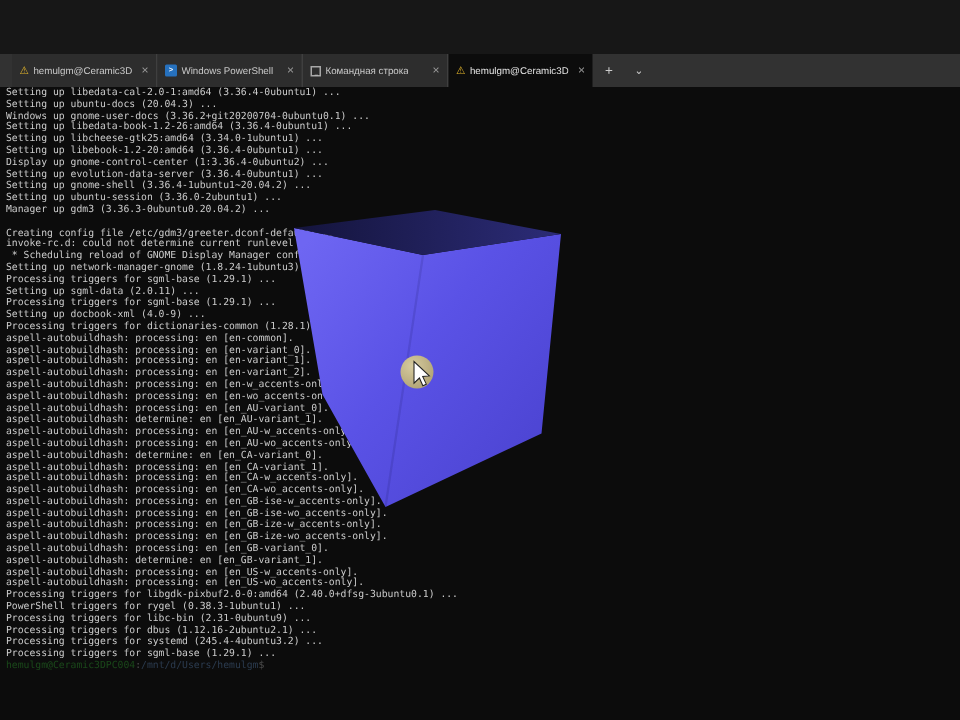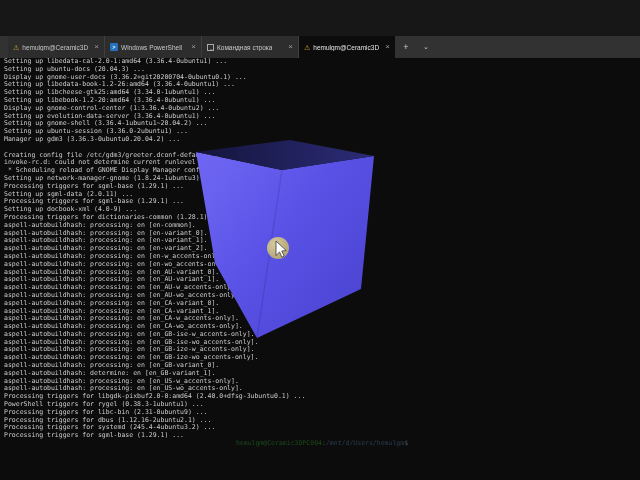--- a/index.html
+++ b/index.html
@@ -25,21 +25,21 @@
   .ic-cmd{width:7px;height:7px;border:1px solid #a8a8a8;box-sizing:border-box;color:#ddd;
           font-size:4px;display:inline-flex;align-items:flex-end;padding-left:1px;}
   .bar-btn{display:flex;align-items:center;justify-content:center;width:22px;height:22px;
            color:#cccccc;font-size:9px;}
   .bar-btn.small{font-size:7px;width:18px;}
   
   .terminal{position:absolute;left:0;top:58px;width:640px;height:422px;
             font-family:"DejaVu Sans Mono",monospace;font-size:6.5px;line-height:7.8px;
             color:#cccccc;padding-left:4px;box-sizing:border-box;}
   .tline{white-space:pre;height:7.8px;}
-  .prompt-line{white-space:pre;height:7.8px;opacity:0.32;text-align:center;}
+  .prompt-line{white-space:pre;height:7.8px;opacity:0.32;}
   .pr-green{color:#35c135;}
   .pr-blue{color:#6a9bd8;}
   
   #overlay{position:absolute;left:0;top:0;width:640px;height:480px;}
 </style>
 </head>
 <body>
 
 <div id="stage">
 
@@ -68,21 +68,21 @@
       <span class="tab-close">×</span>
     </div>
       <div class="bar-btn">+</div>
     <div class="bar-btn small">⌄</div>
   </div>
 
   <div class="terminal">
     <div id="term-lines">
         <div class="tline">Setting up libedata-cal-2.0-1:amd64 (3.36.4-0ubuntu1) ...</div>
         <div class="tline">Setting up ubuntu-docs (20.04.3) ...</div>
-        <div class="tline">Display up gnome-user-docs (3.36.2+git20200704-0ubuntu0.1) ...</div>
+        <div class="tline">Windows up gnome-user-docs (3.36.2+git20200704-0ubuntu0.1) ...</div>
         <div class="tline">Setting up libedata-book-1.2-26:amd64 (3.36.4-0ubuntu1) ...</div>
         <div class="tline">Setting up libcheese-gtk25:amd64 (3.34.0-1ubuntu1) ...</div>
         <div class="tline">Setting up libebook-1.2-20:amd64 (3.36.4-0ubuntu1) ...</div>
         <div class="tline">Display up gnome-control-center (1:3.36.4-0ubuntu2) ...</div>
         <div class="tline">Setting up evolution-data-server (3.36.4-0ubuntu1) ...</div>
         <div class="tline">Setting up gnome-shell (3.36.4-1ubuntu1~20.04.2) ...</div>
         <div class="tline">Setting up ubuntu-session (3.36.0-2ubuntu1) ...</div>
         <div class="tline">Manager up gdm3 (3.36.3-0ubuntu0.20.04.2) ...</div>
         <div class="tline"> </div>
         <div class="tline">Creating config file /etc/gdm3/greeter.dconf-defaults with new version</div>
@@ -94,24 +94,24 @@
         <div class="tline">Processing triggers for sgml-base (1.29.1) ...</div>
         <div class="tline">Setting up docbook-xml (4.0-9) ...</div>
         <div class="tline">Processing triggers for dictionaries-common (1.28.1) ...</div>
         <div class="tline">aspell-autobuildhash: processing: en [en-common].</div>
         <div class="tline">aspell-autobuildhash: processing: en [en-variant_0].</div>
         <div class="tline">aspell-autobuildhash: processing: en [en-variant_1].</div>
         <div class="tline">aspell-autobuildhash: processing: en [en-variant_2].</div>
         <div class="tline">aspell-autobuildhash: processing: en [en-w_accents-only].</div>
         <div class="tline">aspell-autobuildhash: processing: en [en-wo_accents-only].</div>
         <div class="tline">aspell-autobuildhash: processing: en [en_AU-variant_0].</div>
-        <div class="tline">aspell-autobuildhash: processing: en [en_AU-variant_1].</div>
+        <div class="tline">aspell-autobuildhash: determine: en [en_AU-variant_1].</div>
         <div class="tline">aspell-autobuildhash: processing: en [en_AU-w_accents-only].</div>
         <div class="tline">aspell-autobuildhash: processing: en [en_AU-wo_accents-only].</div>
-        <div class="tline">aspell-autobuildhash: processing: en [en_CA-variant_0].</div>
+        <div class="tline">aspell-autobuildhash: determine: en [en_CA-variant_0].</div>
         <div class="tline">aspell-autobuildhash: processing: en [en_CA-variant_1].</div>
         <div class="tline">aspell-autobuildhash: processing: en [en_CA-w_accents-only].</div>
         <div class="tline">aspell-autobuildhash: processing: en [en_CA-wo_accents-only].</div>
         <div class="tline">aspell-autobuildhash: processing: en [en_GB-ise-w_accents-only].</div>
         <div class="tline">aspell-autobuildhash: processing: en [en_GB-ise-wo_accents-only].</div>
         <div class="tline">aspell-autobuildhash: processing: en [en_GB-ize-w_accents-only].</div>
         <div class="tline">aspell-autobuildhash: processing: en [en_GB-ize-wo_accents-only].</div>
         <div class="tline">aspell-autobuildhash: processing: en [en_GB-variant_0].</div>
         <div class="tline">aspell-autobuildhash: determine: en [en_GB-variant_1].</div>
         <div class="tline">aspell-autobuildhash: processing: en [en_US-w_accents-only].</div>

